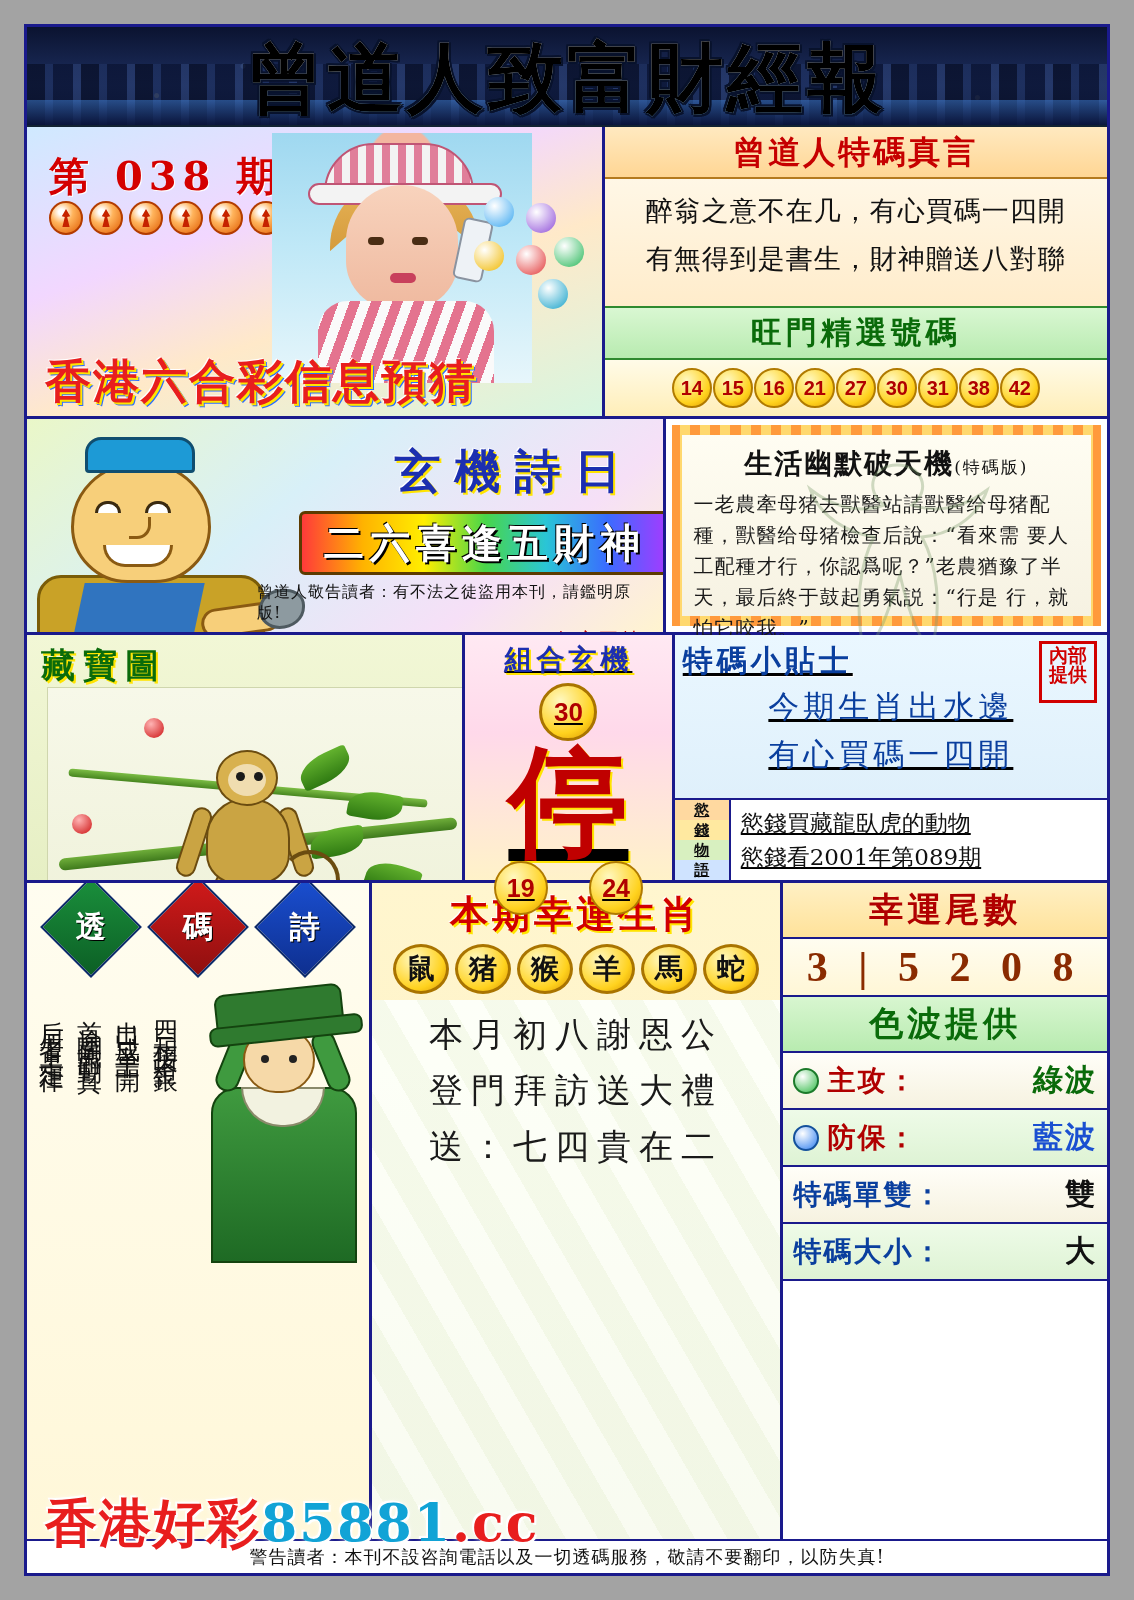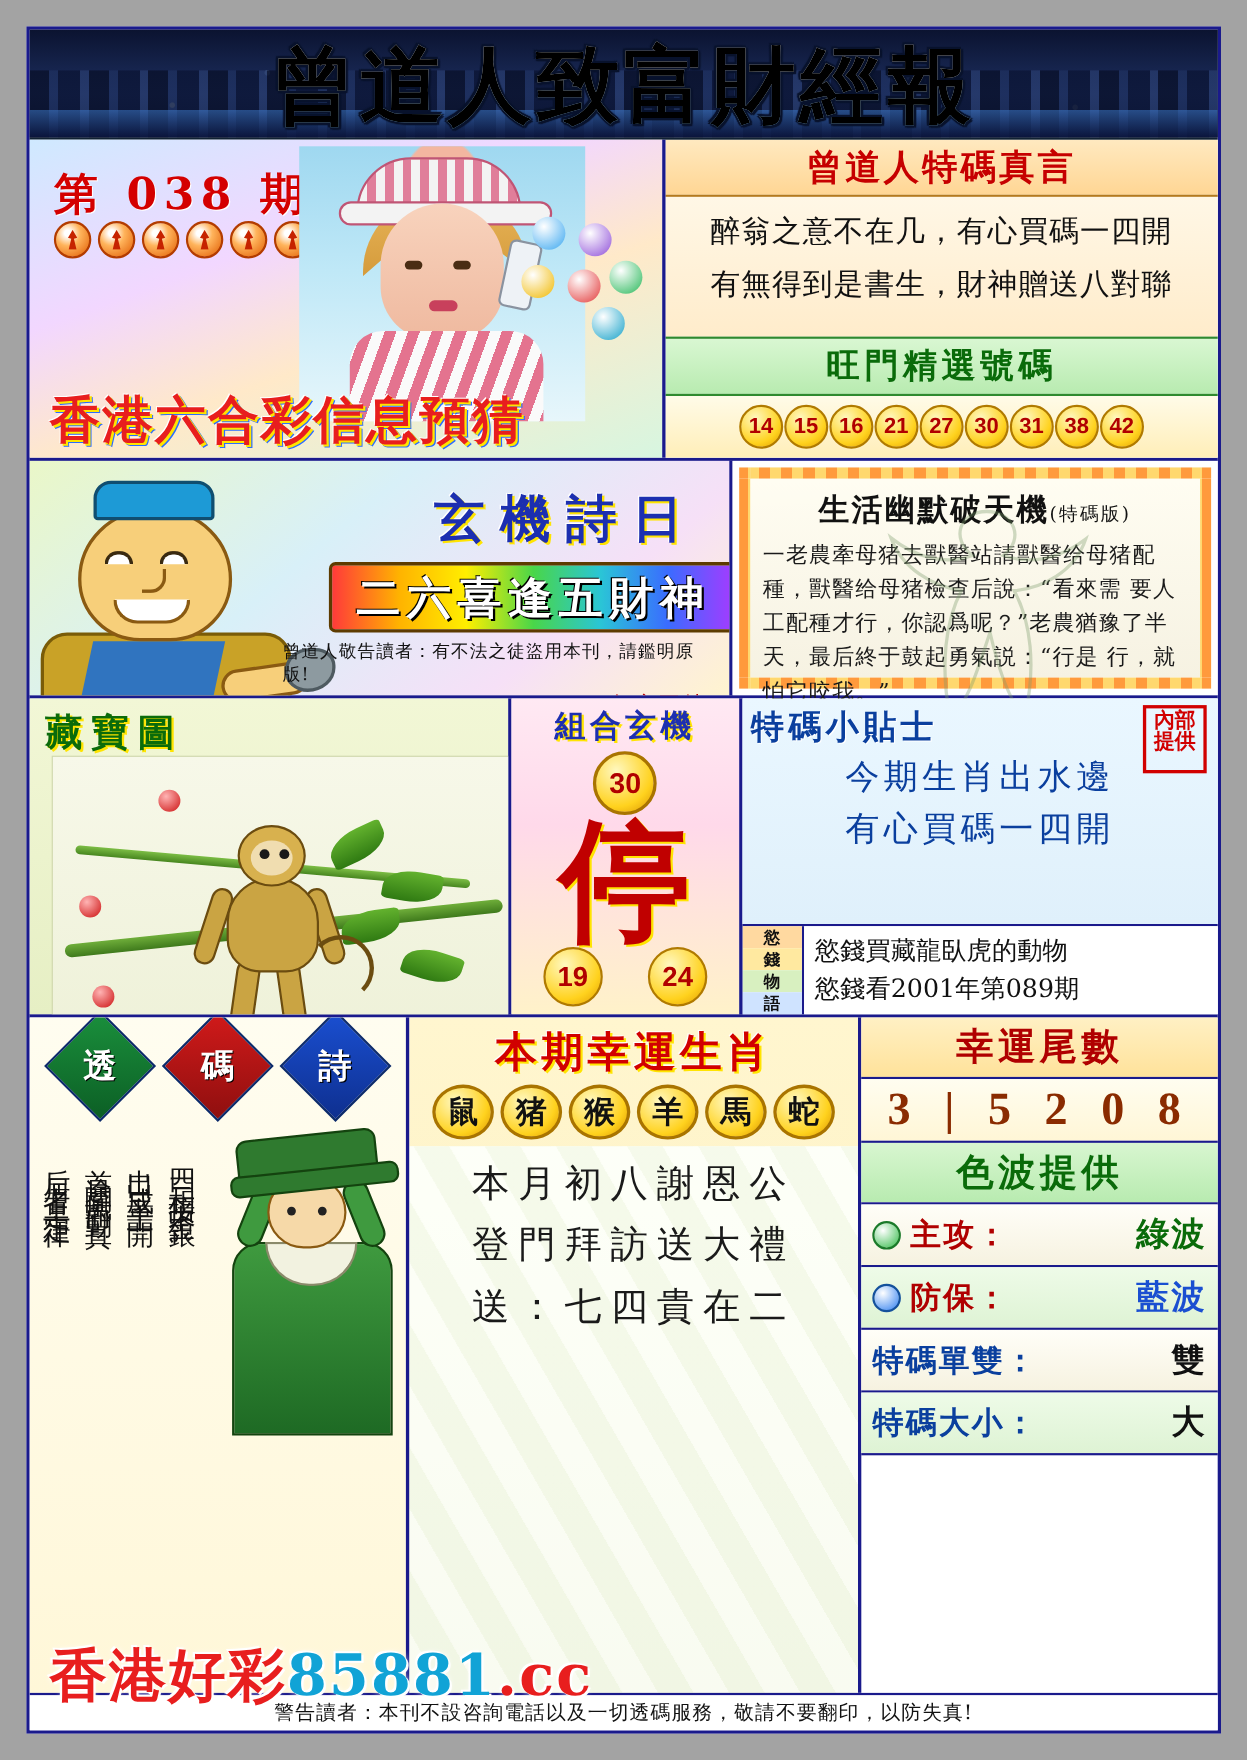--- a/index.html
+++ b/index.html
@@ -284,21 +284,21 @@
     font-family:"DejaVu Serif", serif;font-size:20px;line-height:31px;color:#1a1a1a;
     letter-spacing:1px;
   }
   .ghost-figure{
     position:absolute;left:90px;top:10px;width:250px;height:230px;
     opacity:.35;
     border:0;
   }
 
   
-  .band3{display:flex;flex:0 0 auto;height:290px;border-bottom:3px solid #1a1a8c;}
+  .band3{display:flex;flex:0 0 auto;height:248px;border-bottom:3px solid #1a1a8c;text-decoration:underline;}
   .treasure{
     position:relative;width:460px;border-right:3px solid #1a1a8c;
     background:linear-gradient(180deg,#f2f7d6,#e6efc4);
     overflow:hidden;
   }
   .treasure-title{
     position:absolute;left:14px;top:8px;
     font-family:"DejaVu Serif", serif;font-weight:bold;font-size:34px;letter-spacing:8px;
     color:#0a6b0a;text-shadow:2px 2px 0 #ffe400;
   }

